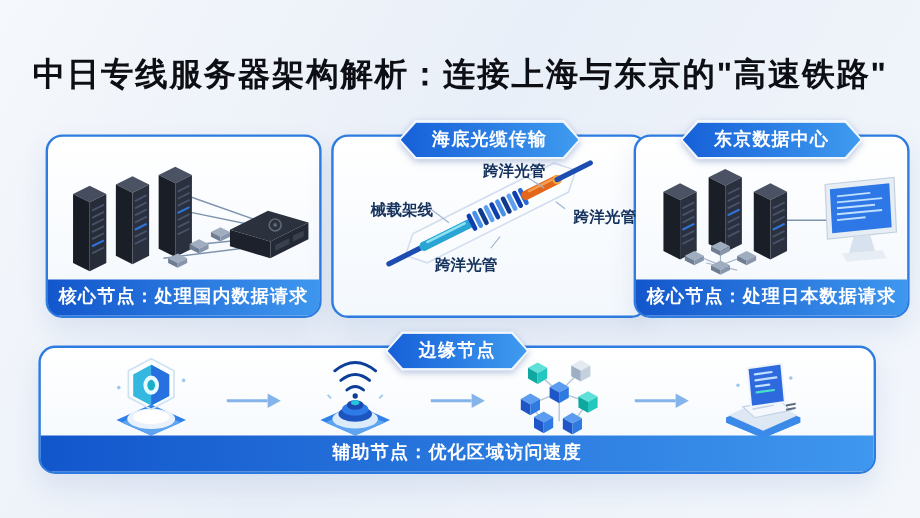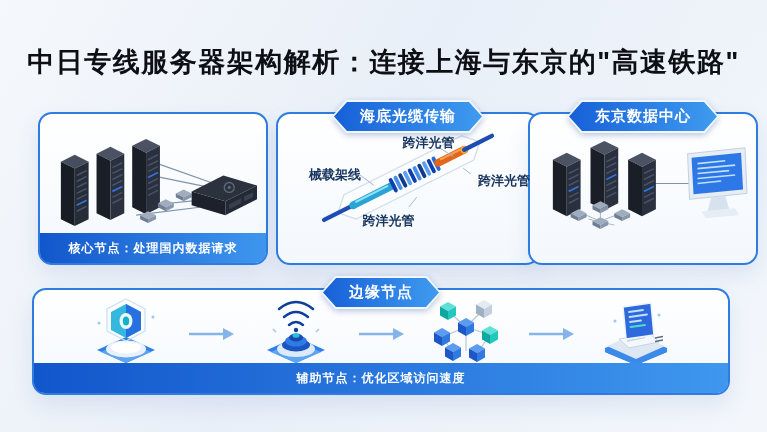--- a/index.html
+++ b/index.html
@@ -42,21 +42,21 @@
   .badge {
     background:linear-gradient(90deg,#1660d8 0%, #3f9bef 100%);
     color:#ffffff; font-weight:bold; font-size:15px;
     padding:5px 26px; white-space:nowrap; letter-spacing:1px;
     clip-path:polygon(13px 0%, calc(100% - 13px) 0%, 100% 50%, calc(100% - 13px) 100%, 13px 100%, 0% 50%);
   }
 
   .caption {
     position:absolute; bottom:0; left:0; right:0; height:30px;
     background:linear-gradient(90deg,#1256cc 0%, #3f97ee 100%);
-    color:#ffffff; font-weight:bold; font-size:12px;
+    color:#ffffff; font-weight:bold; font-size:15px;
     text-align:center; line-height:30px; letter-spacing:1px;
     border-radius:0 0 11px 11px; white-space:nowrap;
   }
 
   .panel-art { position:absolute; top:14px; left:0; right:0; bottom:30px; }
   .panel-art svg { width:100%; height:100%; display:block; }
 
   .cable-label {
     position:absolute; font-size:13px; font-weight:bold;
     color:#16335e; white-space:nowrap; z-index:2;padding-left:17px;
@@ -313,20 +313,21 @@
               <line x1="168" y1="41" x2="206" y2="37.5"></line>
             <line x1="168" y1="46" x2="200" y2="43"></line>
               <line x1="168" y1="51" x2="206" y2="47.5"></line>
             <line x1="168" y1="56" x2="192" y2="53.5"></line>
           </g>
           <polygon points="182,70 196,68.5 200,82 178,84" fill="#d7e2ee"></polygon>
           <polygon points="172,84 206,81 210,88 176,91" fill="#e6edf5"></polygon>
         </g>
       </svg>
     </div>
+    <div class="caption">核心节点：处理日本数据请求</div>
   </div>
 
   <div class="panel panel-edge">
     <div class="badge-wrap">
       <div class="badge-outer">
         <div class="badge">边缘节点</div>
       </div>
     </div>
 
     <div class="edge-icons">

